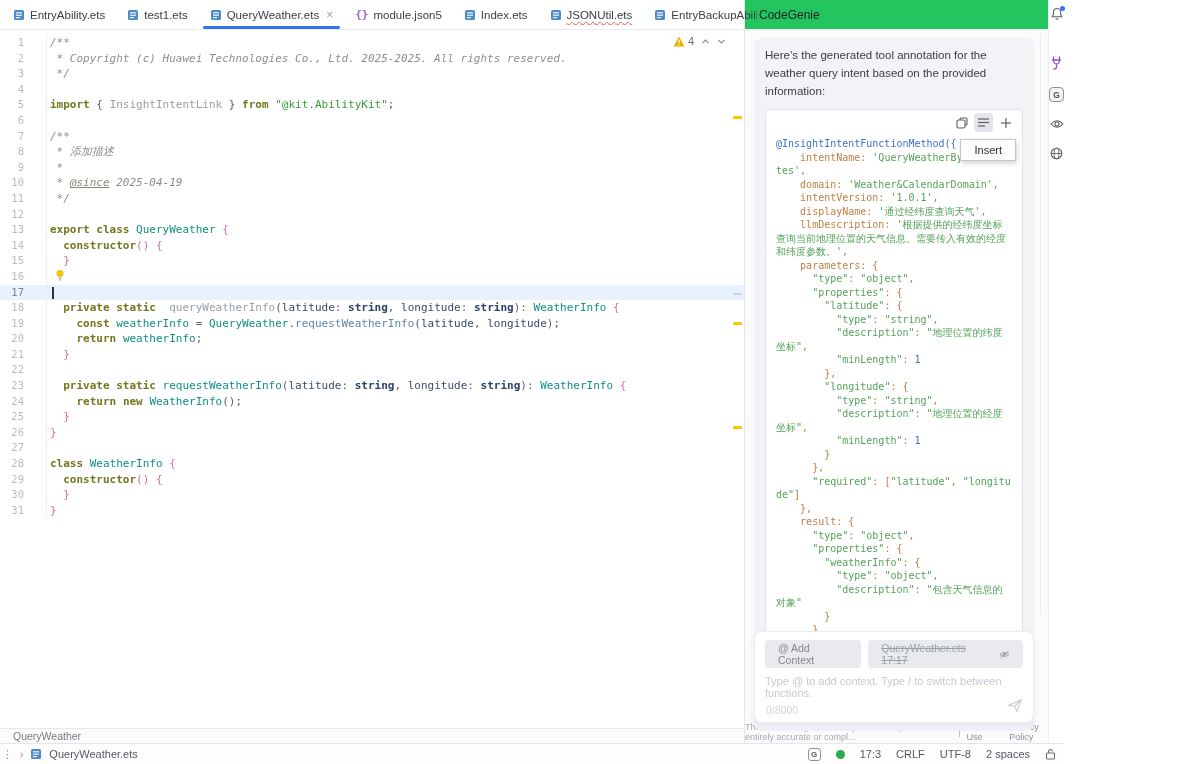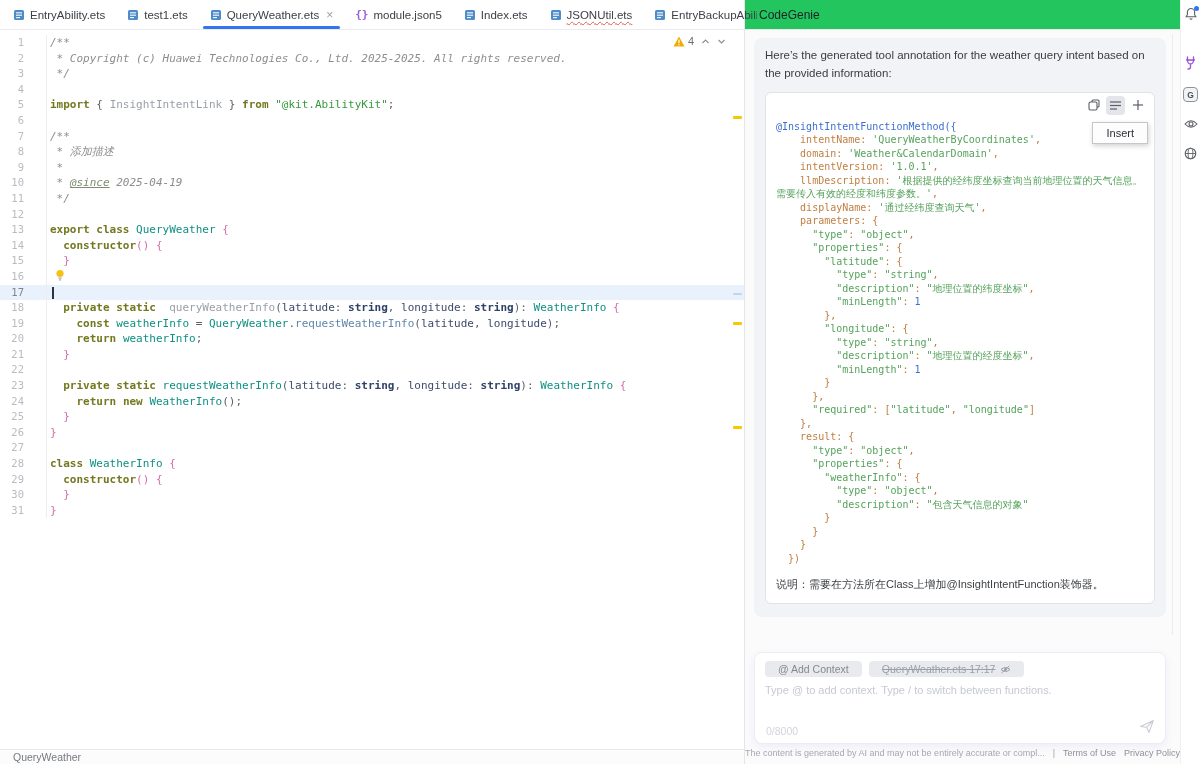--- a/index.html
+++ b/index.html
@@ -1,18 +1,18 @@
 <!DOCTYPE html>
 <html><head>
 <meta charset="utf-8">
 <style>
   * { box-sizing: border-box; margin: 0; padding: 0; }
   html,body { width:1200px; height:764px; overflow:hidden; background:#fff;
     font-family:"Liberation Sans", sans-serif; }
-  .app { width:1064px; height:764px; display:flex; background:#fff; }
+  .app { width:1064px; height:764px; display:flex; flex-direction:column; background:#fff; }
   .main { flex:1; display:flex; min-height:0; }
 
   
   .editor-col { width:745px; display:flex; flex-direction:column; border-right:1px solid #e4e5e8; background:#fff; min-height:0;}
   .tabbar { height:30px; display:flex; align-items:stretch; border-bottom:1px solid #ebebee; background:#fff; padding-left:2px; }
   .tab { display:flex; align-items:center; gap:5px; padding:0 11px; font-size:11.5px; color:#3c4047; position:relative; cursor:pointer; white-space:nowrap;}
   .tab.active::after { content:""; position:absolute; left:4px; right:4px; bottom:0; height:3px; background:#3574f0; border-radius:2px;}
   .tab .close { color:#9aa0a8; font-size:12px; margin-left:2px;}
   .tab.error .tlabel { text-decoration:underline wavy #e05b4d 1px; text-underline-offset:2px;}
   .tab .tlabel.trunc { max-width:86px; overflow:hidden; }
@@ -293,22 +293,22 @@
                     <line x1="1" y1="6" x2="11" y2="6" stroke="currentColor" stroke-width="1.2"></line>
                   </svg>
               </span>
             </div>
             <div class="tooltip">Insert</div>
             <div class="card-code" id="chat-code">
                 <div class="ccl"><span class="c-dec">@InsightIntentFunctionMethod({</span></div>
                 <div class="ccl"><span class="c-key">    intentName: </span><span class="c-str">'QueryWeatherByCoordinates'</span><span class="c-key">,</span></div>
                 <div class="ccl"><span class="c-key">    domain: </span><span class="c-str">'Weather&amp;CalendarDomain'</span><span class="c-key">,</span></div>
                 <div class="ccl"><span class="c-key">    intentVersion: </span><span class="c-str">'1.0.1'</span><span class="c-key">,</span></div>
+                <div class="ccl"><span class="c-key">    displayName: </span><span class="c-str">'通过经纬度查询天气'</span><span class="c-key">,</span></div>
                 <div class="ccl"><span class="c-key">    llmDescription: </span><span class="c-str">'根据提供的经纬度坐标查询当前地理位置的天气信息。需要传入有效的经度和纬度参数。'</span><span class="c-key">,</span></div>
-                <div class="ccl"><span class="c-key">    displayName: </span><span class="c-str">'通过经纬度查询天气'</span><span class="c-key">,</span></div>
                 <div class="ccl"><span class="c-key">    parameters: {</span></div>
                 <div class="ccl"><span class="c-key">      </span><span class="c-str">"type"</span><span class="c-key">: </span><span class="c-str">"object"</span><span class="c-key">,</span></div>
                 <div class="ccl"><span class="c-key">      </span><span class="c-str">"properties"</span><span class="c-key">: {</span></div>
                 <div class="ccl"><span class="c-key">        </span><span class="c-str">"latitude"</span><span class="c-key">: {</span></div>
                 <div class="ccl"><span class="c-key">          </span><span class="c-str">"type"</span><span class="c-key">: </span><span class="c-str">"string"</span><span class="c-key">,</span></div>
                 <div class="ccl"><span class="c-key">          </span><span class="c-str">"description"</span><span class="c-key">: </span><span class="c-str">"地理位置的纬度坐标"</span><span class="c-key">,</span></div>
                 <div class="ccl"><span class="c-key">          </span><span class="c-str">"minLength"</span><span class="c-key">: </span><span class="c-num">1</span></div>
                 <div class="ccl"><span class="c-key">        },</span></div>
                 <div class="ccl"><span class="c-key">        </span><span class="c-str">"longitude"</span><span class="c-key">: {</span></div>
                 <div class="ccl"><span class="c-key">          </span><span class="c-str">"type"</span><span class="c-key">: </span><span class="c-str">"string"</span><span class="c-key">,</span></div>

